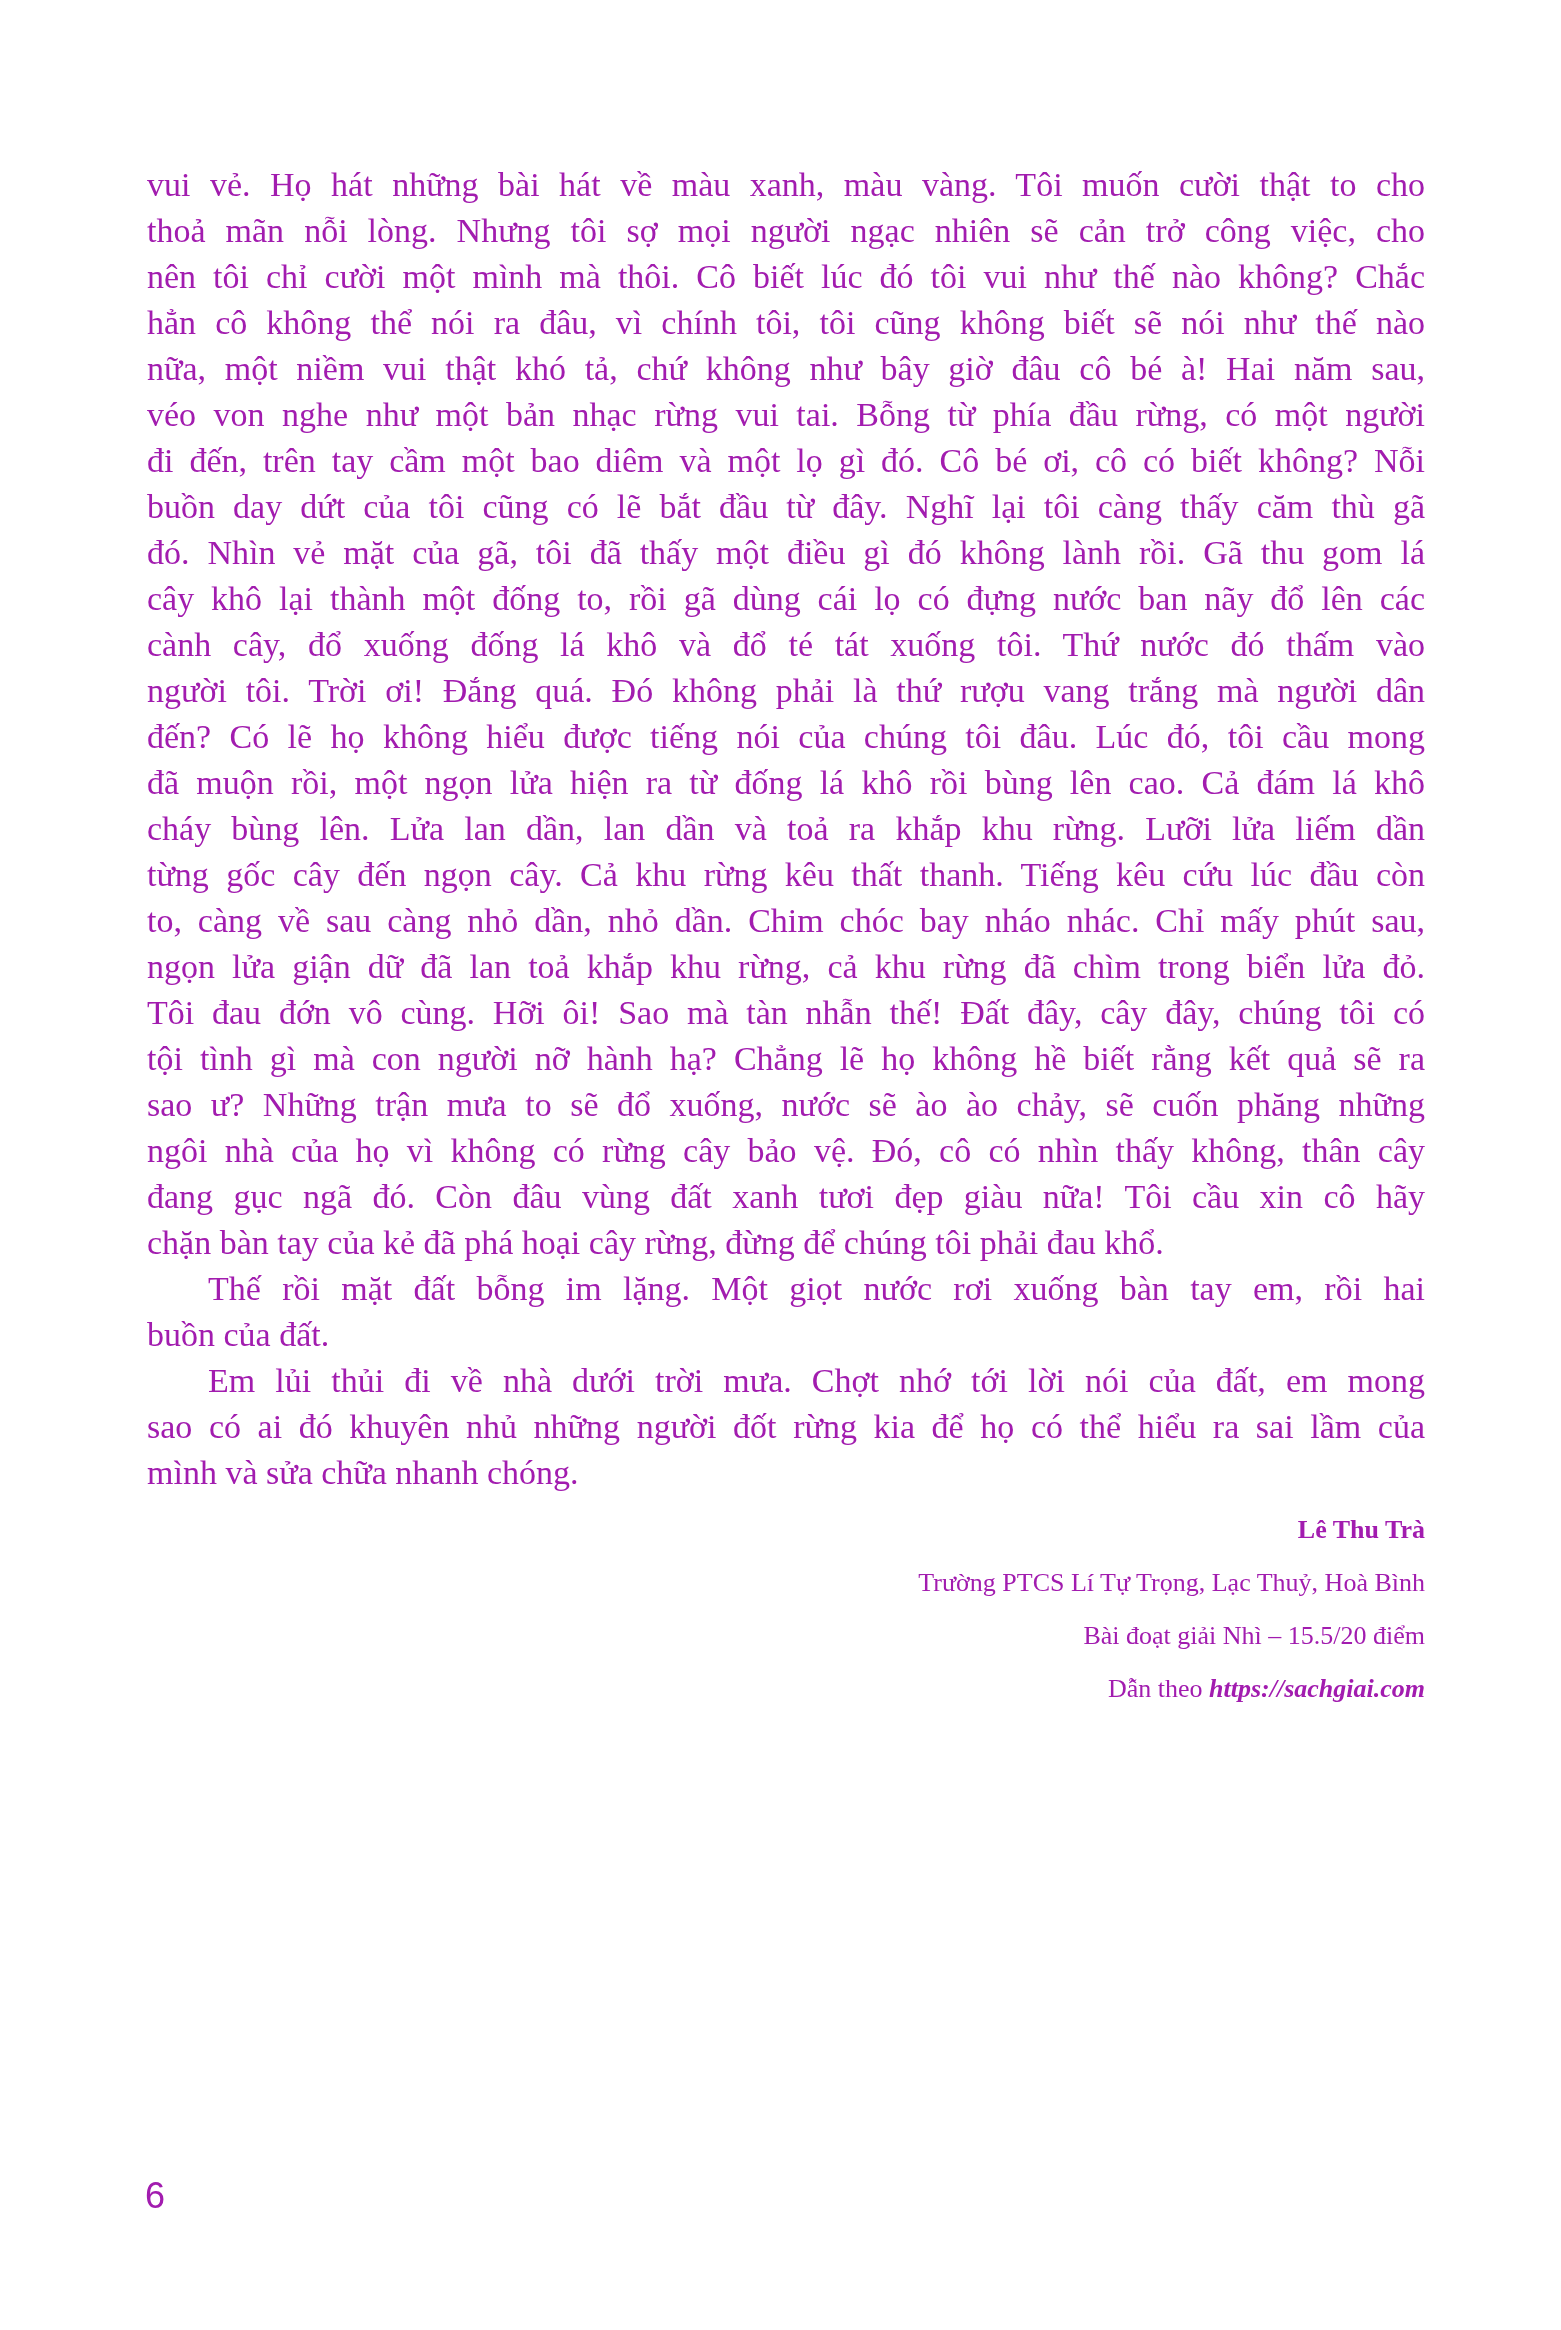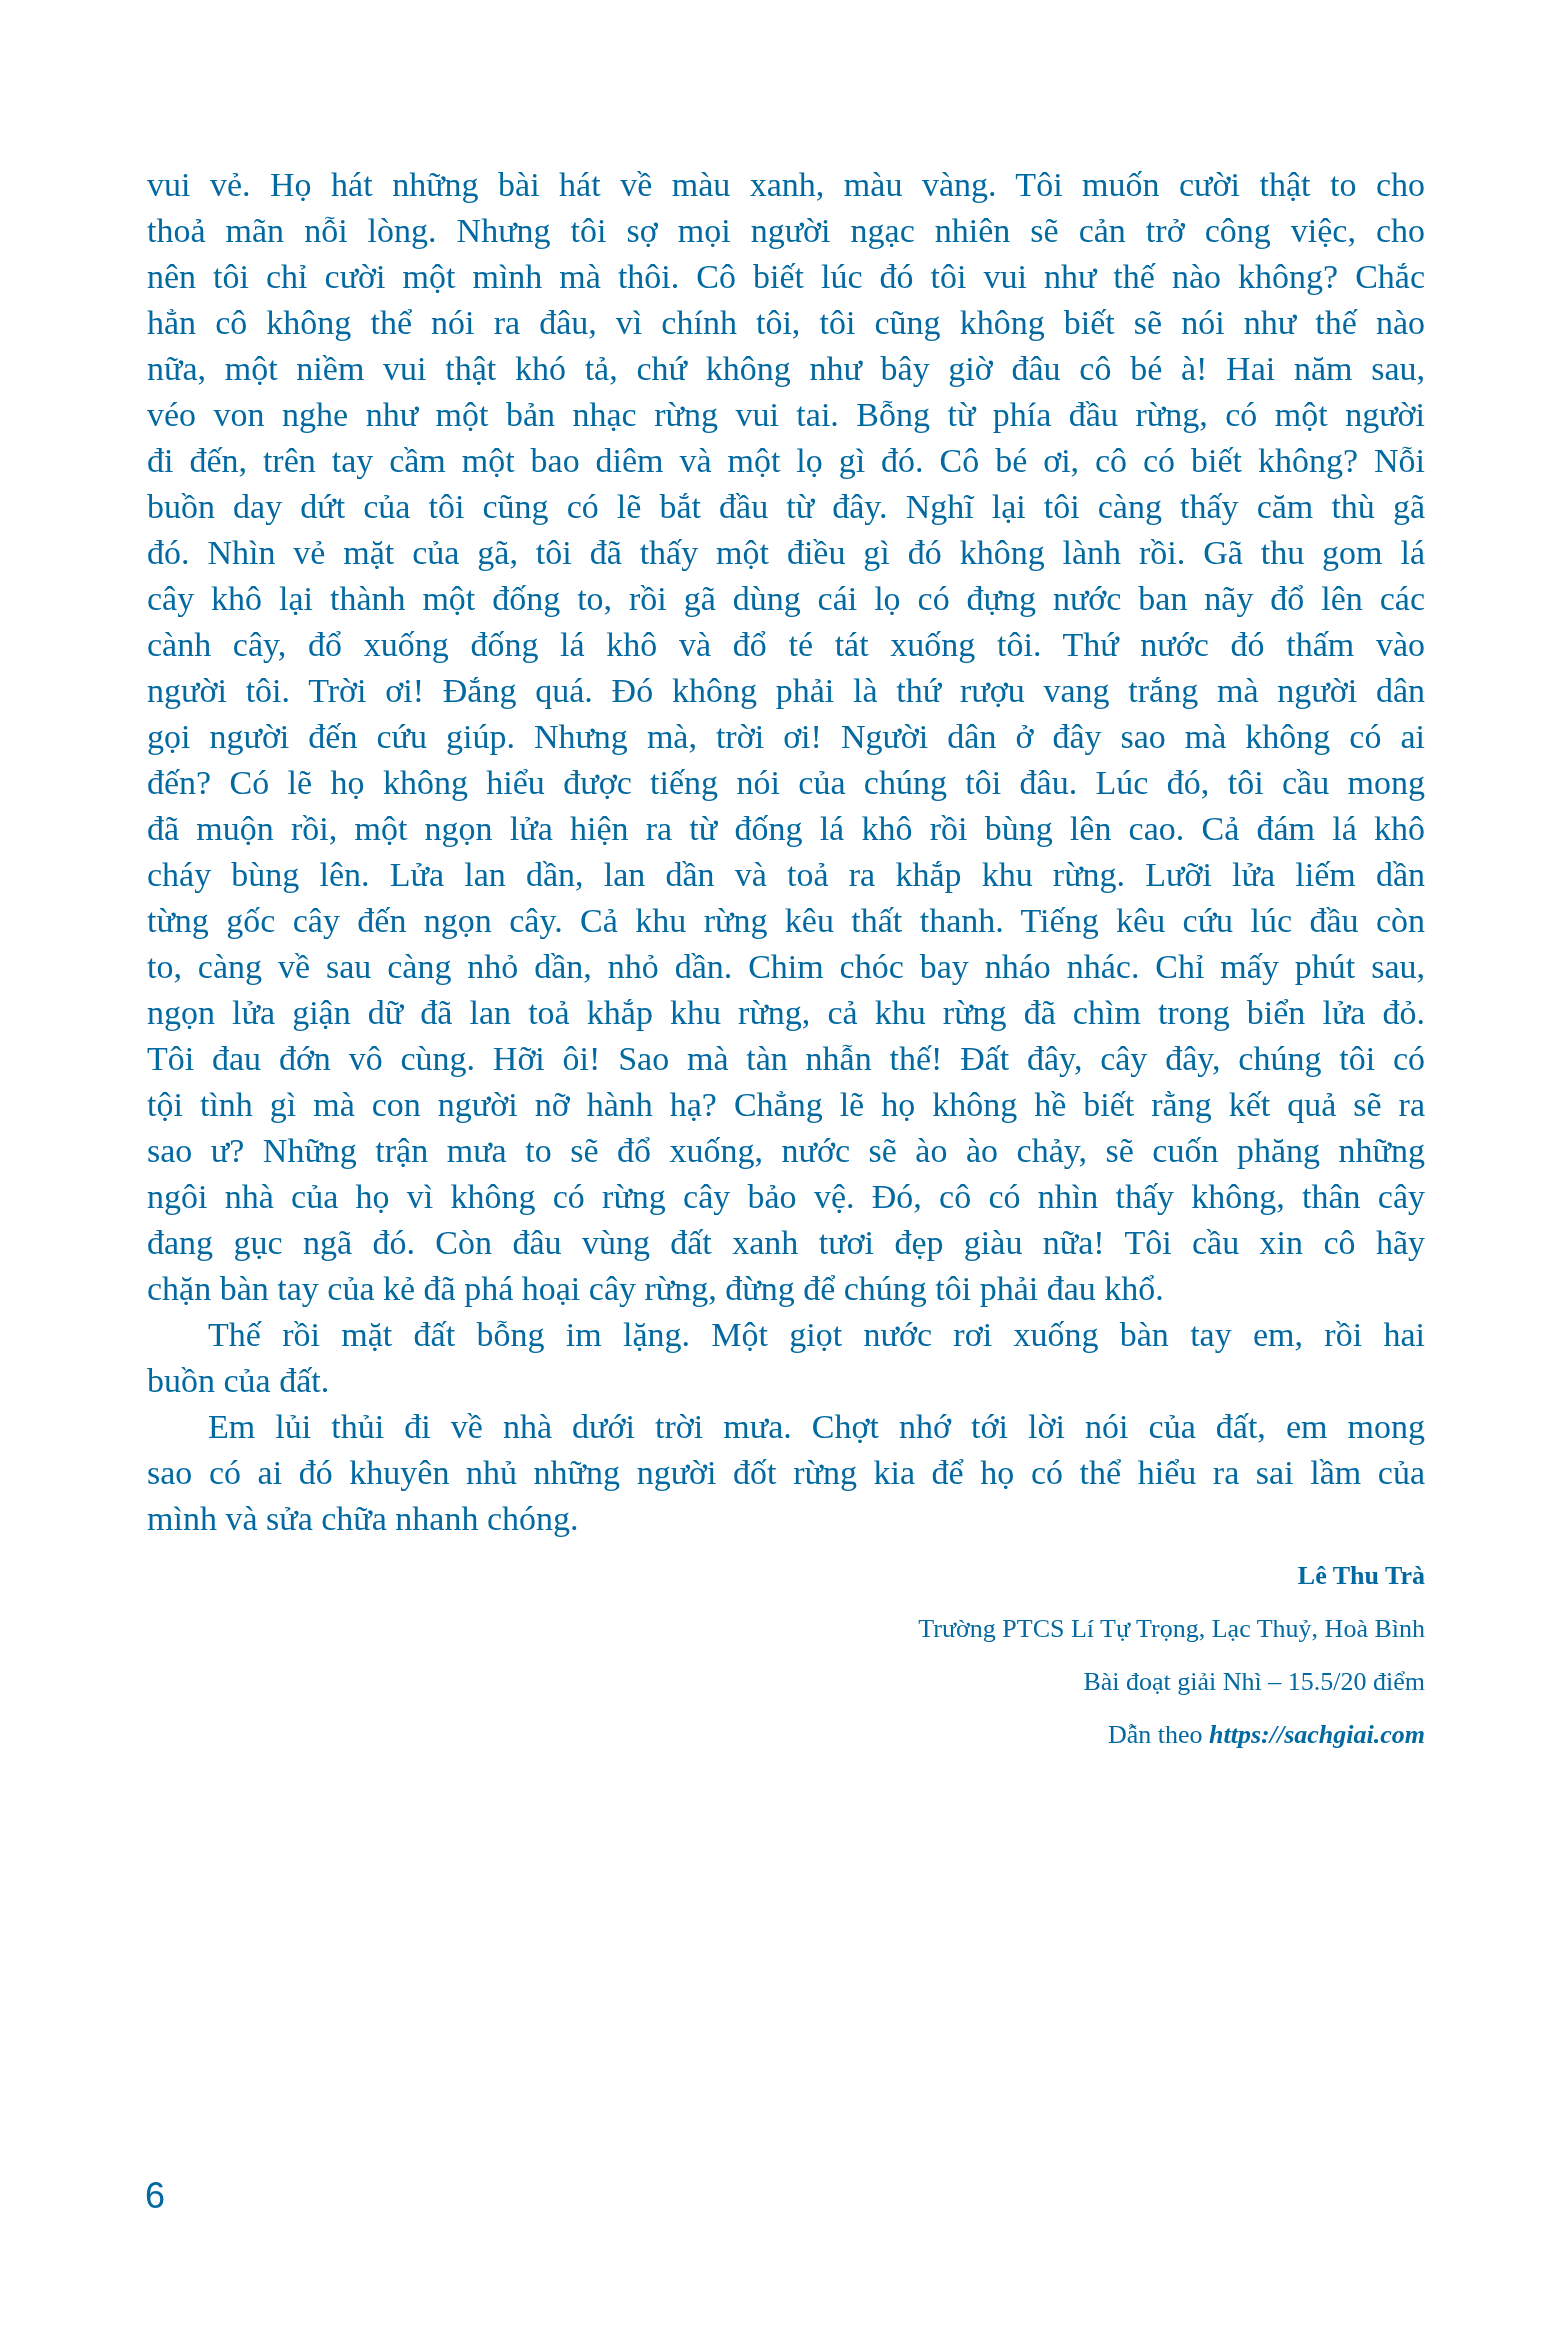--- a/index.html
+++ b/index.html
@@ -7,21 +7,21 @@
     padding: 0;
     background: #ffffff;
   }
   .page {
     position: relative;
     width: 1562px;
     height: 2330px;
     background: #ffffff;
     overflow: hidden;
     font-family: "Liberation Serif", serif;
-    color: #0369a1;
+    color: #a21caf;
   }
   .text-block {
     position: absolute;
     left: 147px;
     top: 162px;
     width: 1278px;
     font-size: 34px;
     line-height: 46px;
   }
   .line {
@@ -73,21 +73,20 @@
         <div class="line">nên tôi chỉ cười một mình mà thôi. Cô biết lúc đó tôi vui như thế nào không? Chắc</div>
         <div class="line">hẳn cô không thể nói ra đâu, vì chính tôi, tôi cũng không biết sẽ nói như thế nào</div>
         <div class="line">nữa, một niềm vui thật khó tả, chứ không như bây giờ đâu cô bé à! Hai năm sau,</div>
         <div class="line">véo von nghe như một bản nhạc rừng vui tai. Bỗng từ phía đầu rừng, có một người</div>
         <div class="line">đi đến, trên tay cầm một bao diêm và một lọ gì đó. Cô bé ơi, cô có biết không? Nỗi</div>
         <div class="line">buồn day dứt của tôi cũng có lẽ bắt đầu từ đây. Nghĩ lại tôi càng thấy căm thù gã</div>
         <div class="line">đó. Nhìn vẻ mặt của gã, tôi đã thấy một điều gì đó không lành rồi. Gã thu gom lá</div>
         <div class="line">cây khô lại thành một đống to, rồi gã dùng cái lọ có đựng nước ban nãy đổ lên các</div>
         <div class="line">cành cây, đổ xuống đống lá khô và đổ té tát xuống tôi. Thứ nước đó thấm vào</div>
         <div class="line">người tôi. Trời ơi! Đắng quá. Đó không phải là thứ rượu vang trắng mà người dân</div>
-        <div class="line">gọi người đến cứu giúp. Nhưng mà, trời ơi! Người dân ở đây sao mà không có ai</div>
         <div class="line">đến? Có lẽ họ không hiểu được tiếng nói của chúng tôi đâu. Lúc đó, tôi cầu mong</div>
         <div class="line">đã muộn rồi, một ngọn lửa hiện ra từ đống lá khô rồi bùng lên cao. Cả đám lá khô</div>
         <div class="line">cháy bùng lên. Lửa lan dần, lan dần và toả ra khắp khu rừng. Lưỡi lửa liếm dần</div>
         <div class="line">từng gốc cây đến ngọn cây. Cả khu rừng kêu thất thanh. Tiếng kêu cứu lúc đầu còn</div>
         <div class="line">to, càng về sau càng nhỏ dần, nhỏ dần. Chim chóc bay nháo nhác. Chỉ mấy phút sau,</div>
         <div class="line">ngọn lửa giận dữ đã lan toả khắp khu rừng, cả khu rừng đã chìm trong biển lửa đỏ.</div>
         <div class="line">Tôi đau đớn vô cùng. Hỡi ôi! Sao mà tàn nhẫn thế! Đất đây, cây đây, chúng tôi có</div>
         <div class="line">tội tình gì mà con người nỡ hành hạ? Chẳng lẽ họ không hề biết rằng kết quả sẽ ra</div>
         <div class="line">sao ư? Những trận mưa to sẽ đổ xuống, nước sẽ ào ào chảy, sẽ cuốn phăng những</div>
         <div class="line">ngôi nhà của họ vì không có rừng cây bảo vệ. Đó, cô có nhìn thấy không, thân cây</div>

